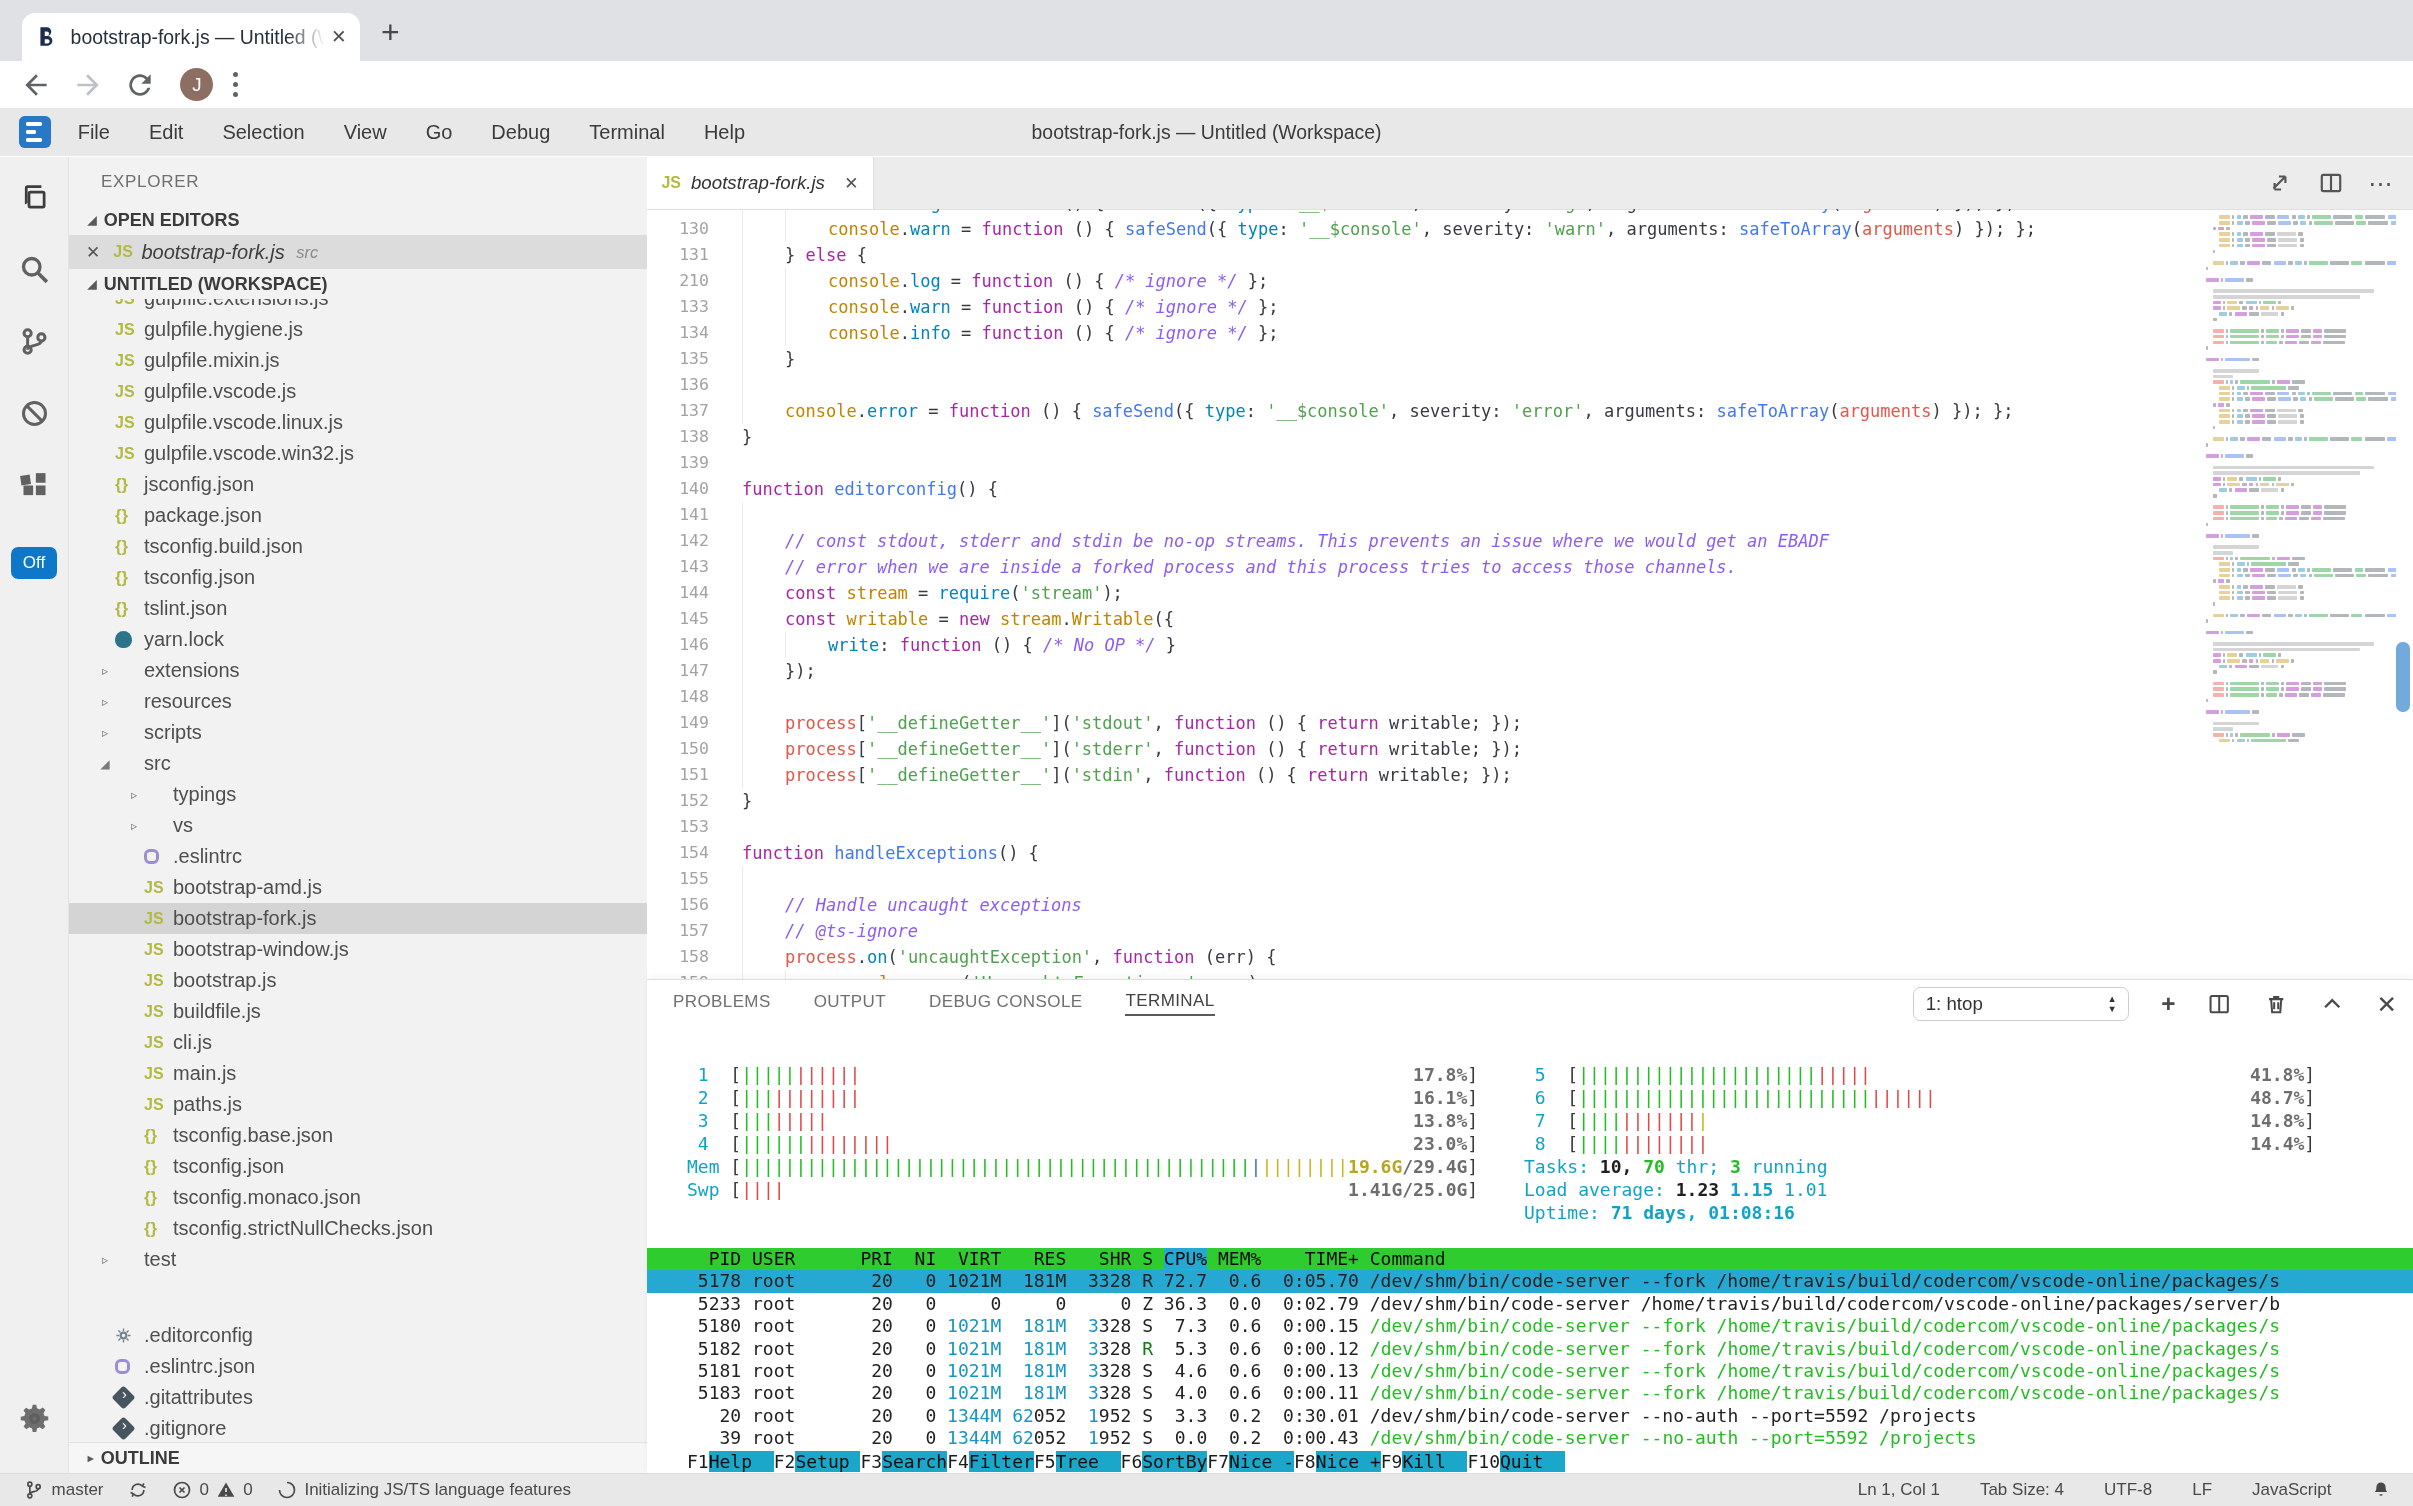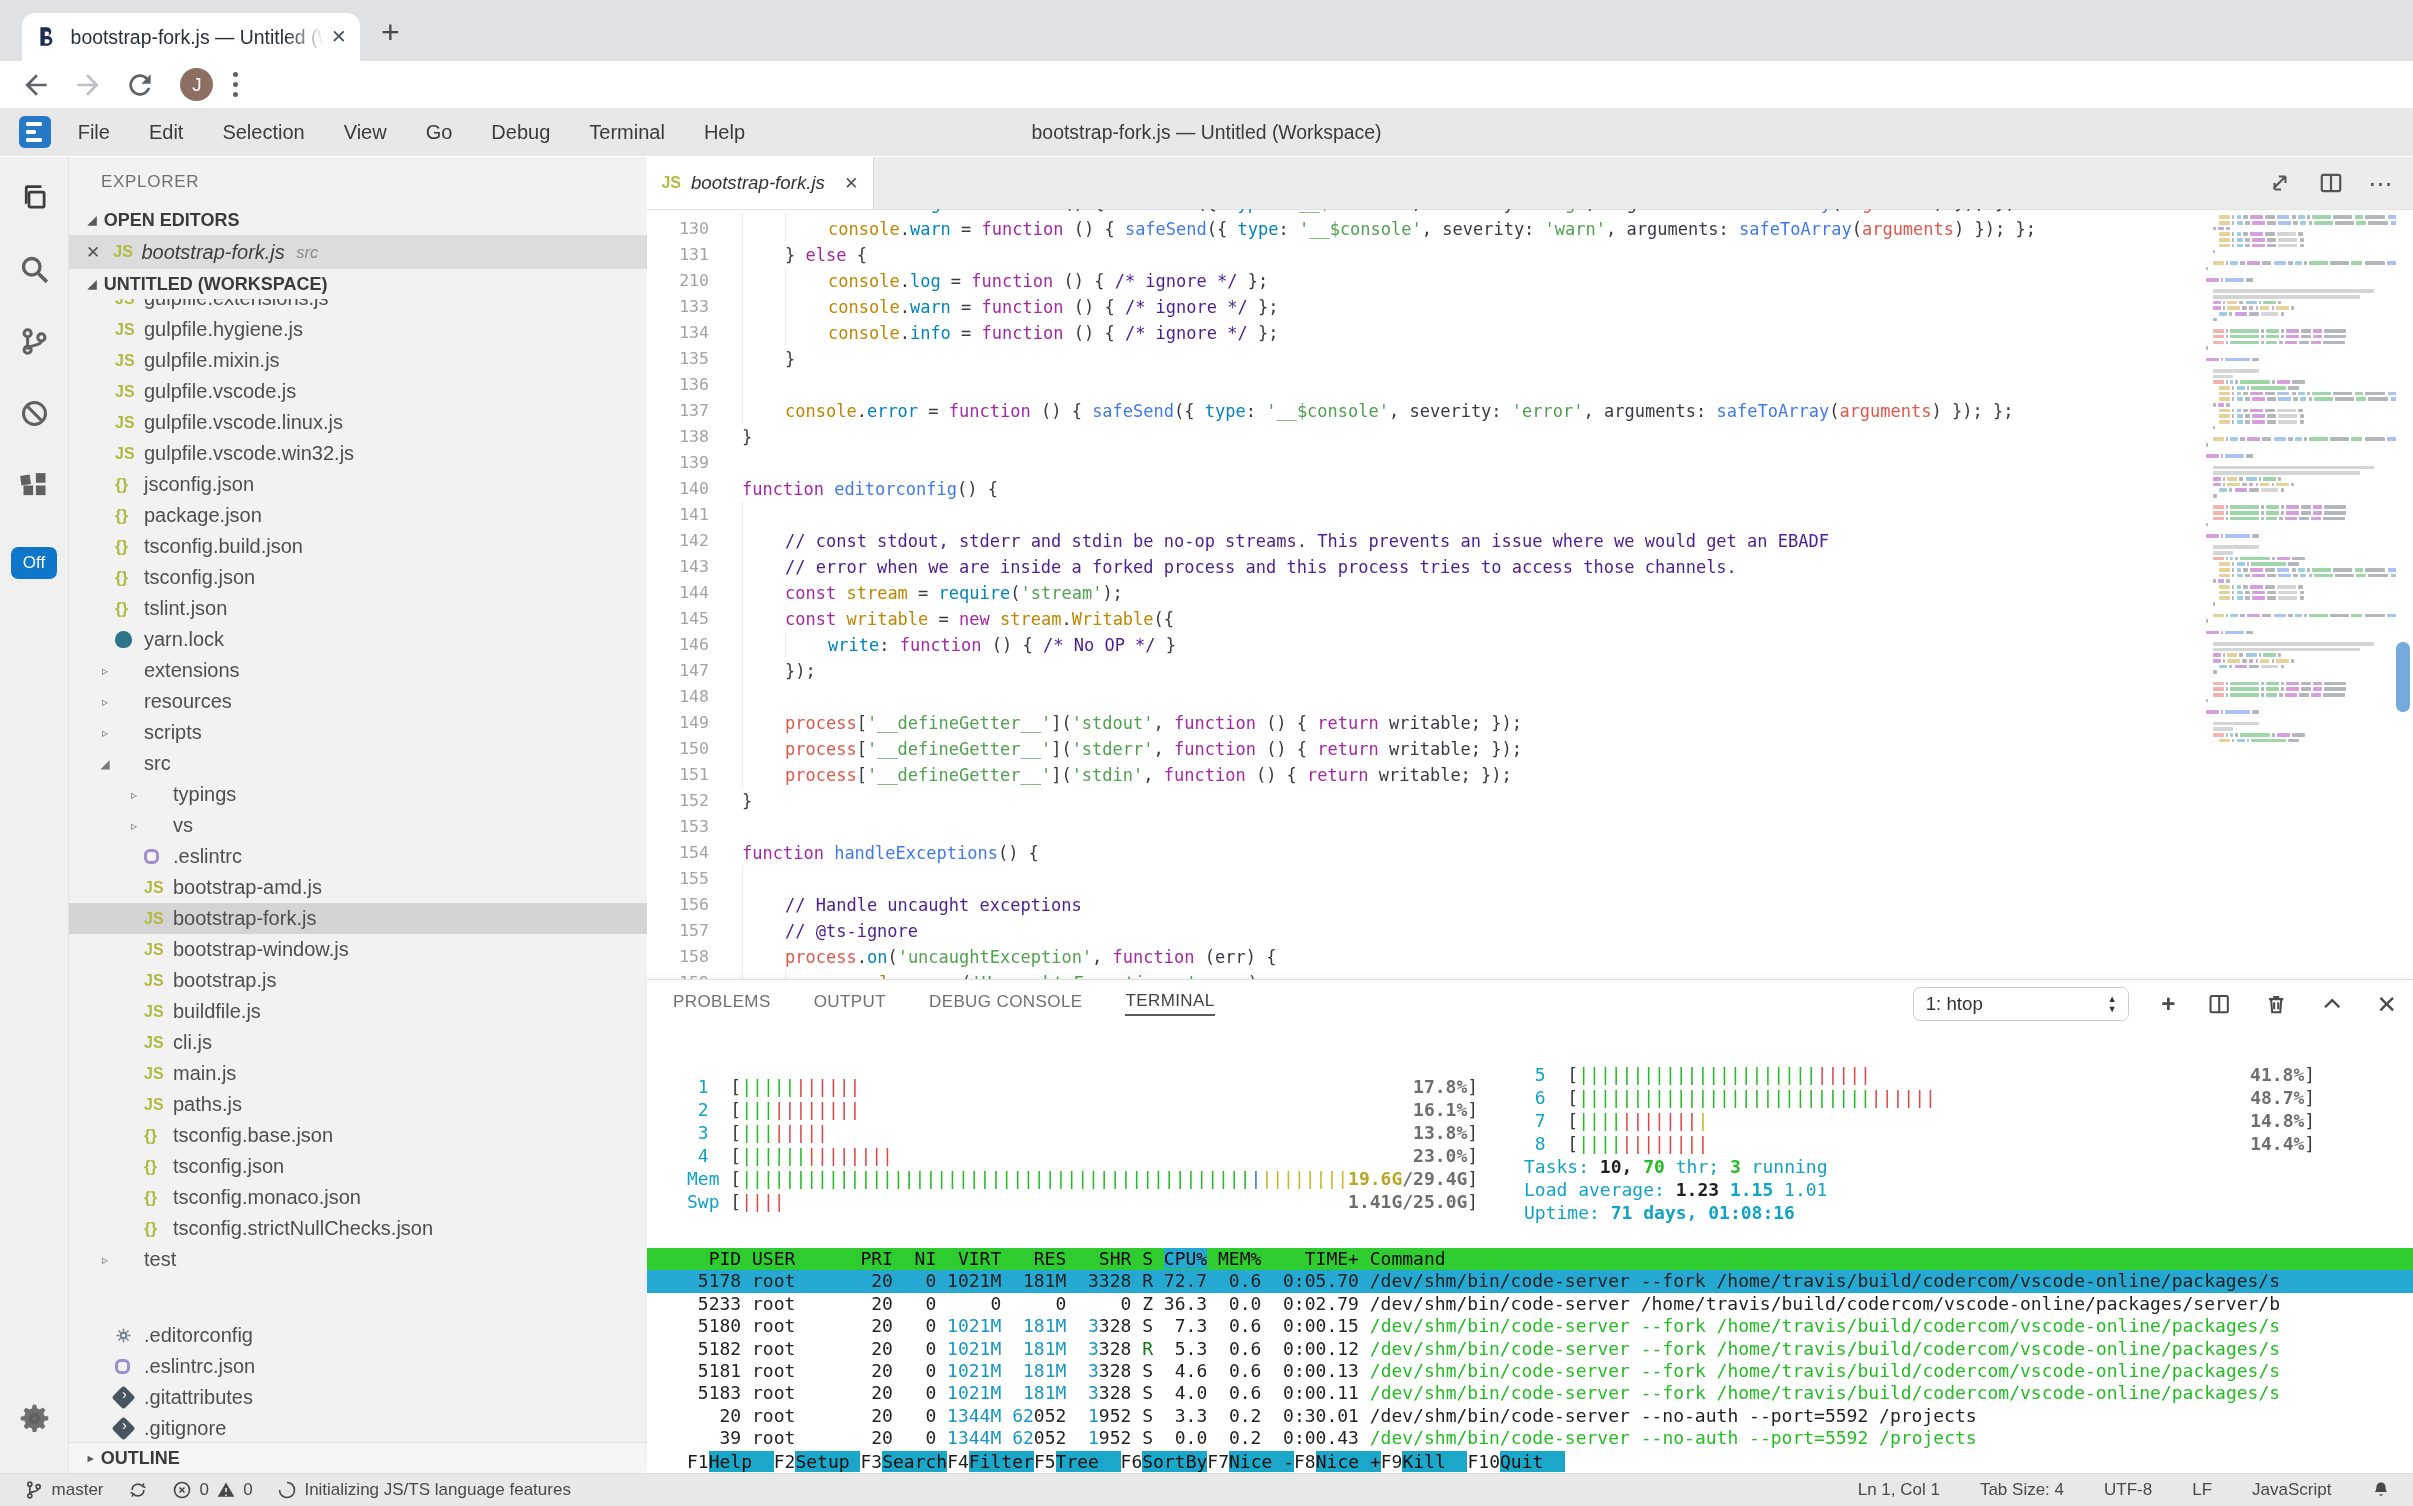--- a/index.html
+++ b/index.html
@@ -66,38 +66,38 @@
   #etab-close{font-size:17px;color:#555;}
   #tab-actions{margin-left:auto;display:flex;align-items:center;gap:24.4px;padding-right:20px;}
   #tab-actions svg{width:26px;height:26px;}
   #tab-actions .dots3{font-size:24.4px;color:#555;letter-spacing:1.4px;}
   #code-scroll{left:0;top:52px;width:1767px;height:770px;overflow:hidden;}
   .cl{height:26px;display:flex;white-space:pre;font-family:"DejaVu Sans Mono",monospace;font-size:17px;line-height:26px;}
   .cl .ln{width:62px;flex:none;text-align:right;padding-right:25px;color:#a2a2a2;font-size:16.5px;}
   .cl .body{padding-left:8px;display:flex;}
   .tab{display:inline-block;width:42px;flex:none;border-left:0.7px solid #ececec;}
   .tk-p{color:#383a42}.tk-k{color:#a626a4}.tk-s{color:#50a14f}.tk-f{color:#4078f2}
-  .tk-m{color:#0184bc}.tk-o{color:#c18401}.tk-v{color:#e45649}.tk-c{color:#4c1d95;}
+  .tk-m{color:#0184bc}.tk-o{color:#c18401}.tk-v{color:#e45649}.tk-c{color:#8b5cf6;font-style:italic}
   #minimap{left:1559px;top:52px;width:190px;height:770px;overflow:hidden;opacity:.75;}
   .mm-row{height:5.7px;white-space:nowrap;}
   .mm-row i{display:inline-block;height:3.6px;margin-right:2.2px;border-radius:0.7px;}
   #scrollthumb{left:1749px;top:485px;width:13.7px;height:70px;background:#5b9bd5;opacity:.85;border-radius:6.5px;}
   
   #panel{left:0;top:822px;width:1767px;height:494px;background:#fff;border-top:1.4px solid #ddd;box-shadow:0 -2.9px 5.7px rgba(0,0,0,.04);}
   #panel-tabs{left:26px;top:0;height:47px;display:flex;gap:43px;align-items:center;}
   .ptab{font-size:17px;color:#707070;letter-spacing:0.4px;padding-bottom:2.9px;}
   .ptab.active{color:#424242;border-bottom:2.2px solid #5a5a5a;}
   #panel-right{right:17px;top:7.2px;display:flex;align-items:center;gap:32px;position:absolute;}
   #term-select{width:216px;height:34px;border:1.4px solid #ccc;border-radius:7.2px;background:#fff;display:flex;align-items:center;padding:0 11.5px;box-sizing:border-box;}
   #term-select .lbl{font-size:18.7px;color:#333;flex:1;}
   #term-select .updown{display:flex;flex-direction:column;font-size:9.3px;color:#333;line-height:8px;}
   .pic{font-size:24.4px;color:#4a4a4a;}
   #panel-right svg{width:24.4px;height:24.4px;}
   .term{font-family:"DejaVu Sans Mono",monospace;font-size:18px;white-space:pre;position:absolute;}
-  #term-left{left:40px;top:83px;line-height:23px;margin-top:12px;}
+  #term-left{left:40px;top:83px;line-height:23px;}
   #term-right{left:877px;top:83px;line-height:23px;}
   .t-cy{color:#11a3c7}.t-cyb{color:#11a3c7;font-weight:bold}.t-db{color:#1f1f1f;font-weight:bold}
   .t-gb{color:#23bd23;font-weight:bold}.t-pc{color:#6e6e6e;font-weight:bold}.t-bk{color:#3a3a3a}
   .t-yv{color:#b8a622;font-weight:bold}
   .b-g{color:#23bd23}.b-r{color:#e04747}.b-y{color:#c9b422}.b-b{color:#3b6fe0}
   #htop-table{left:0;top:268px;width:1767px;line-height:22.4px;}
   .trow{height:22.4px;padding-left:40px;overflow:hidden;}
   .trow.hdr{background:#2fcc2f;color:#0a0a0a;}
   .trow.hdr .sort{background:#25a8d2;}
   .trow.sel{background:#25a8d2;}

